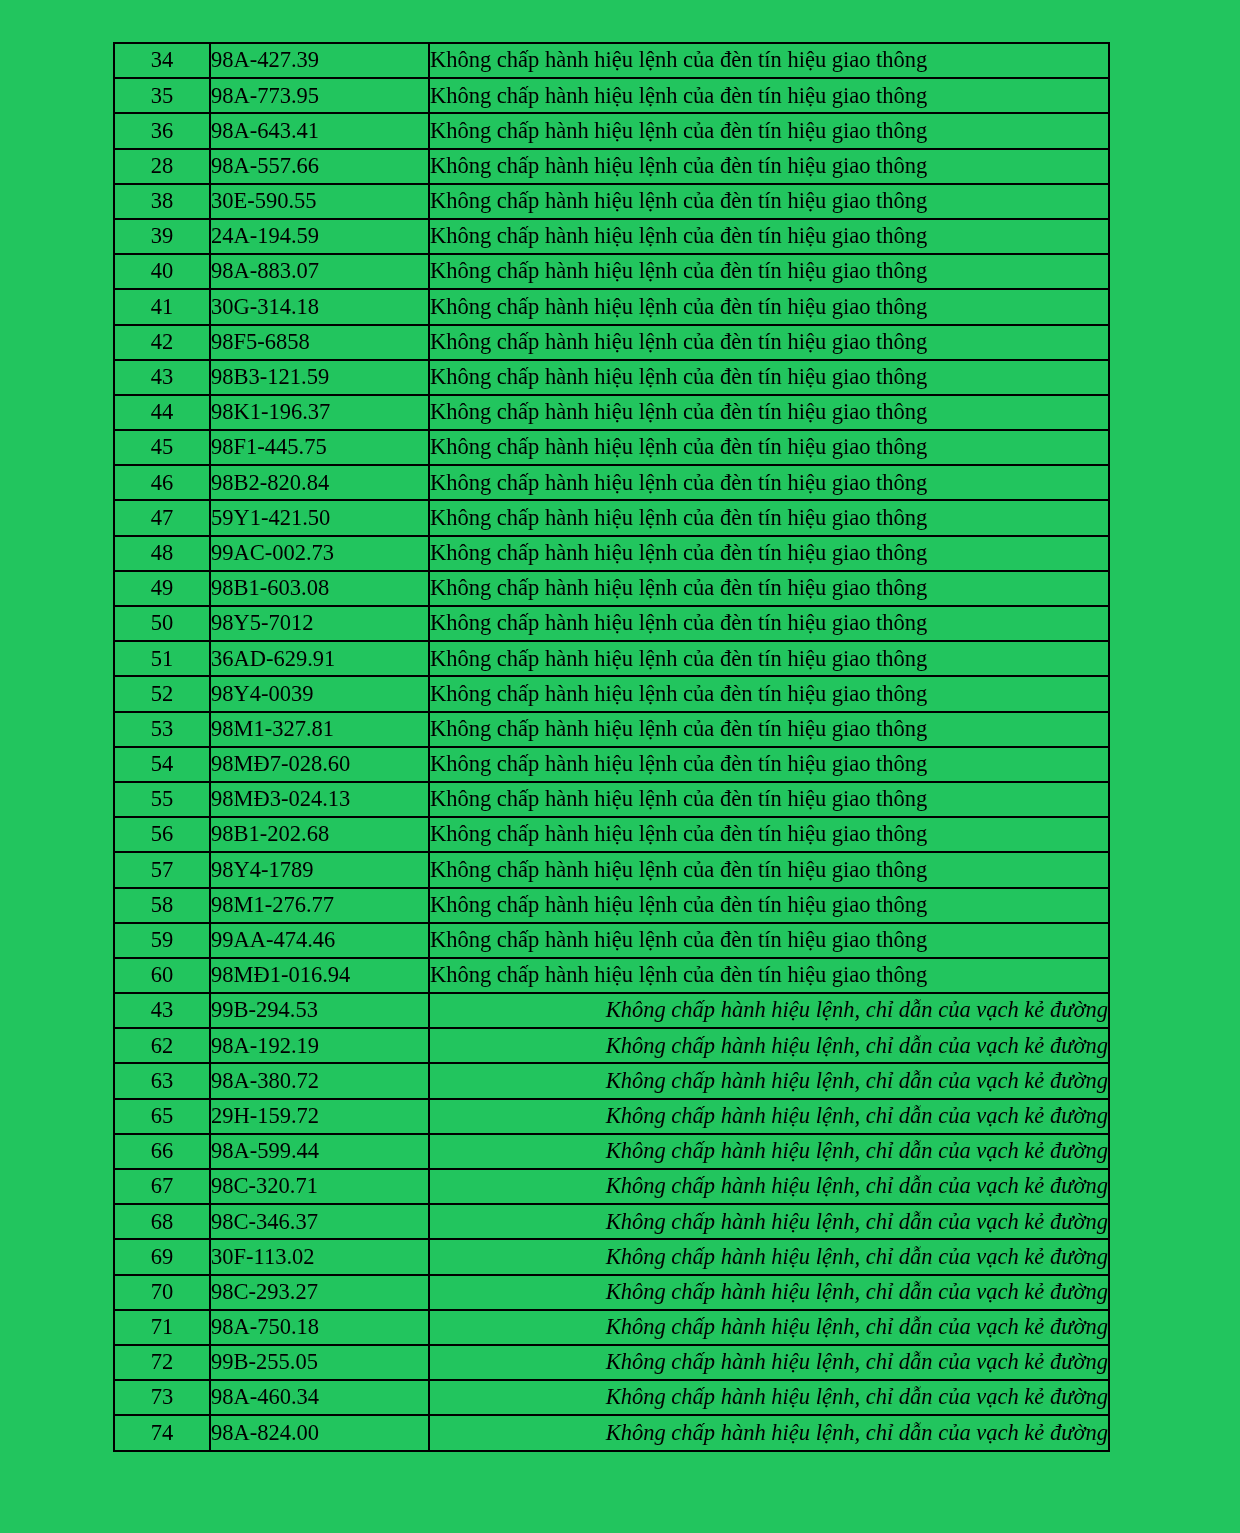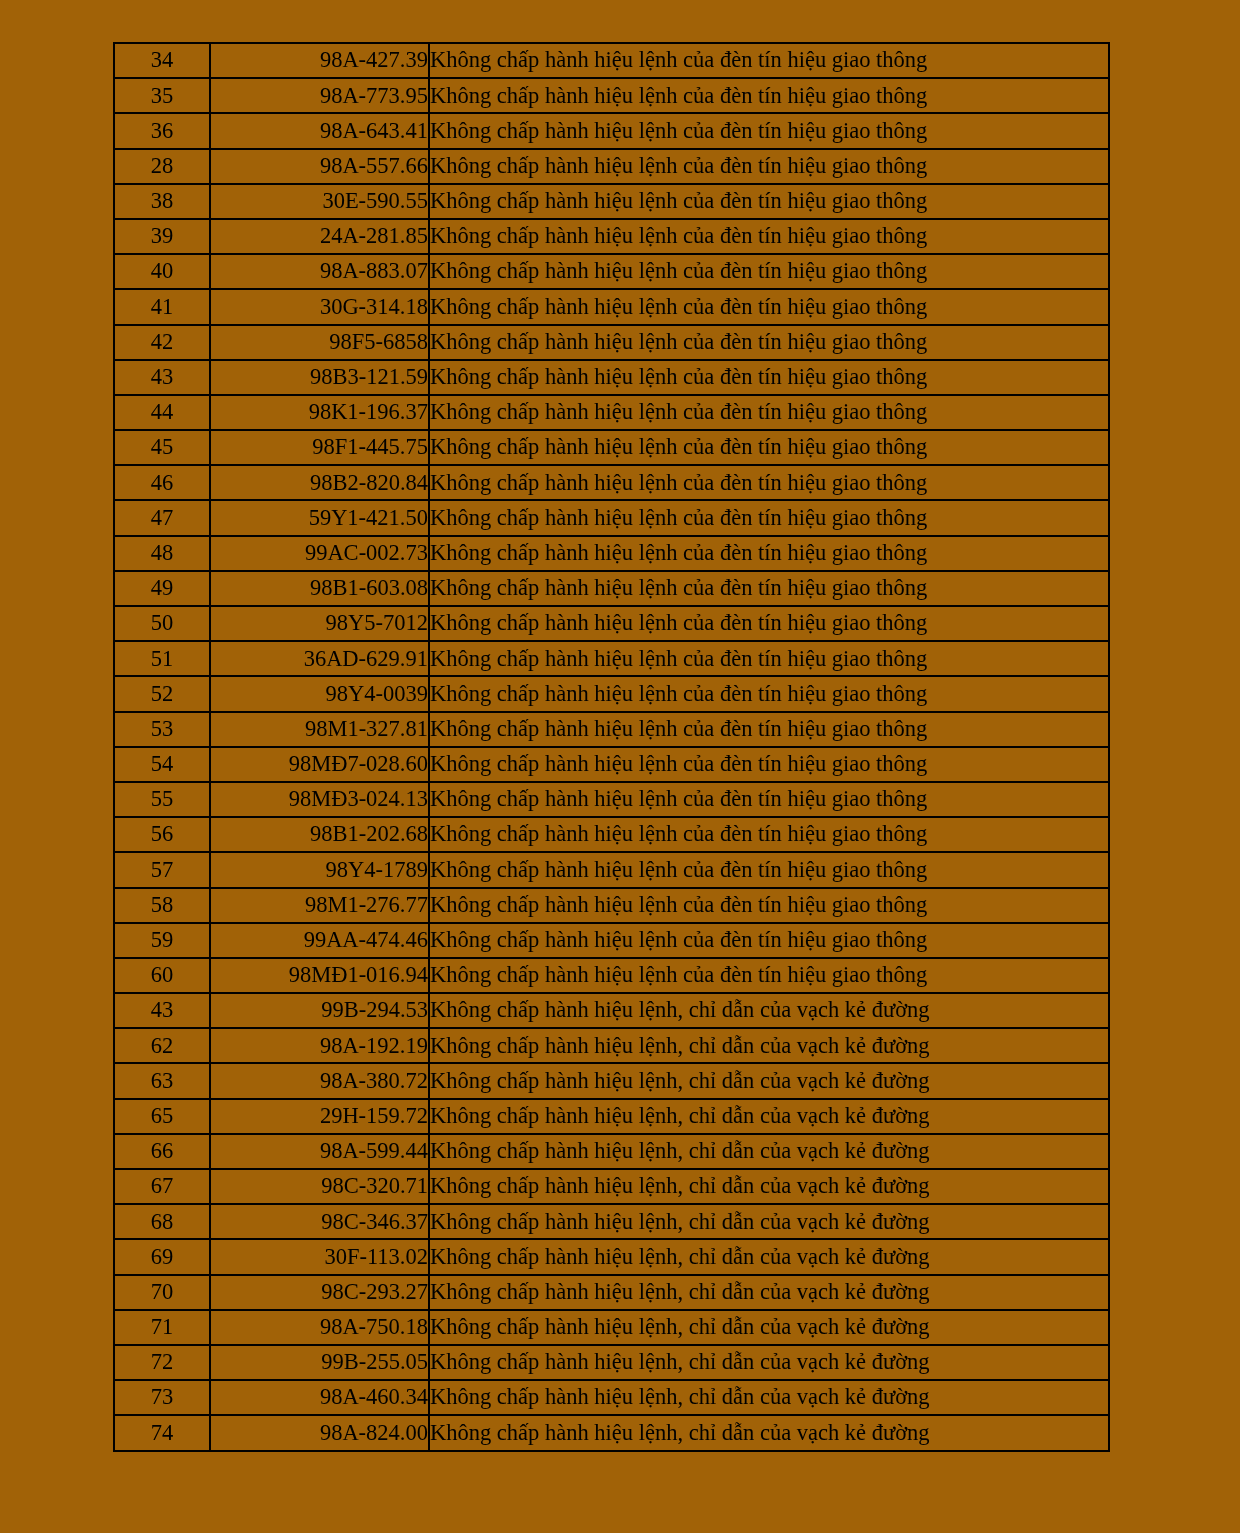--- a/index.html
+++ b/index.html
@@ -4,21 +4,21 @@
 <style>
   html, body {
     margin: 0;
     padding: 0;
     background: #ffffff;
   }
   .page {
     position: relative;
     width: 1240px;
     height: 1533px;
-    background: #a16207;
+    background: #22c55e;
     overflow: hidden;
     font-family: "Liberation Serif", "DejaVu Serif", serif;
     color: #000000;
   }
   table.violation-table {
     position: absolute;
     left: 113px;
     top: 42px;
     border-collapse: collapse;
     table-layout: fixed;
@@ -33,29 +33,31 @@
     padding: 0;
     overflow: hidden;
     white-space: nowrap;
   }
   td.col-no {
     width: 96px;
     text-align: center;
   }
   td.col-plate {
     width: 219px;
-    text-align: right;
+    text-align: left;
   }
   td.col-violation {
     width: 680px;
     text-align: left;
     padding-left: 5px;
     padding-right: 5px;
   }
   tr.group-vach-ke-duong td.col-violation {
+    text-align: right;
+    font-style: italic;
   }
 </style>
 </head>
 <body>
 
 <div class="page">
   <table class="violation-table">
     <colgroup>
       <col style="width:96px">
       <col style="width:219px">
@@ -82,21 +84,21 @@
     <td class="col-plate">98A-557.66</td>
     <td class="col-violation">Không chấp hành hiệu lệnh của đèn tín hiệu giao thông</td>
   </tr>
         <tr class="group-den-tin-hieu">
     <td class="col-no">38</td>
     <td class="col-plate">30E-590.55</td>
     <td class="col-violation">Không chấp hành hiệu lệnh của đèn tín hiệu giao thông</td>
   </tr>
         <tr class="group-den-tin-hieu">
     <td class="col-no">39</td>
-    <td class="col-plate">24A-281.85</td>
+    <td class="col-plate">24A-194.59</td>
     <td class="col-violation">Không chấp hành hiệu lệnh của đèn tín hiệu giao thông</td>
   </tr>
         <tr class="group-den-tin-hieu">
     <td class="col-no">40</td>
     <td class="col-plate">98A-883.07</td>
     <td class="col-violation">Không chấp hành hiệu lệnh của đèn tín hiệu giao thông</td>
   </tr>
         <tr class="group-den-tin-hieu">
     <td class="col-no">41</td>
     <td class="col-plate">30G-314.18</td>

